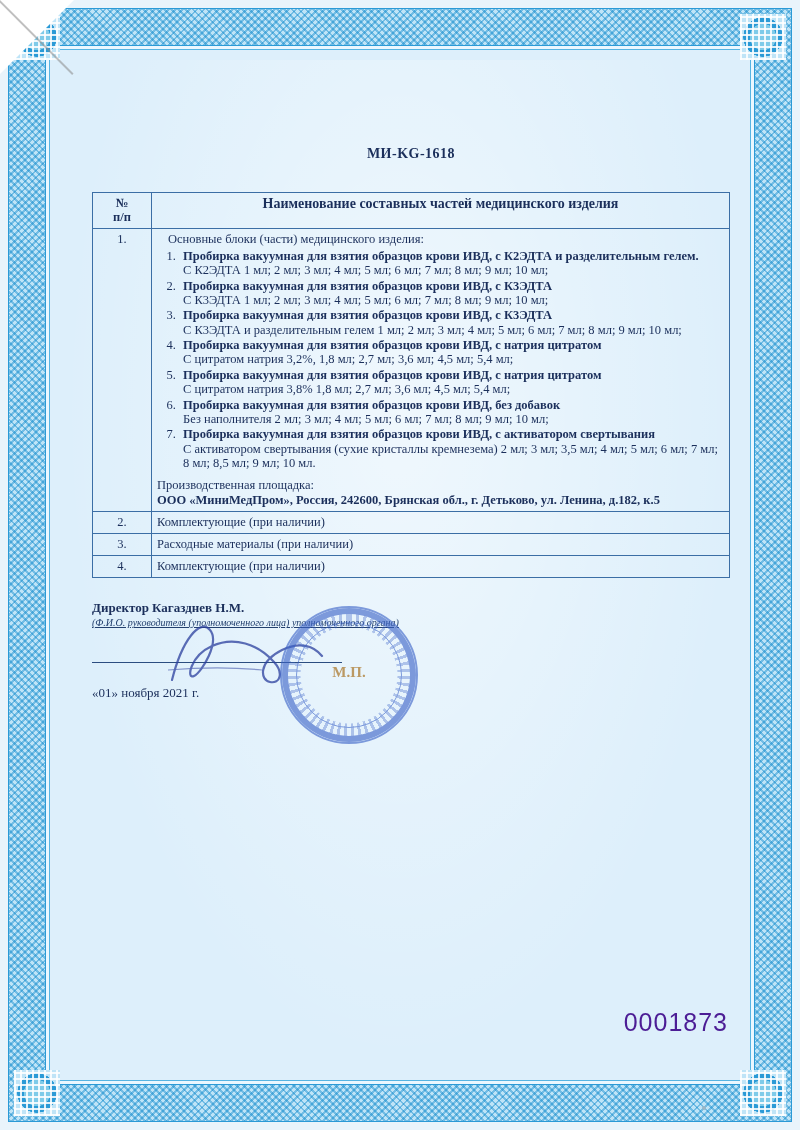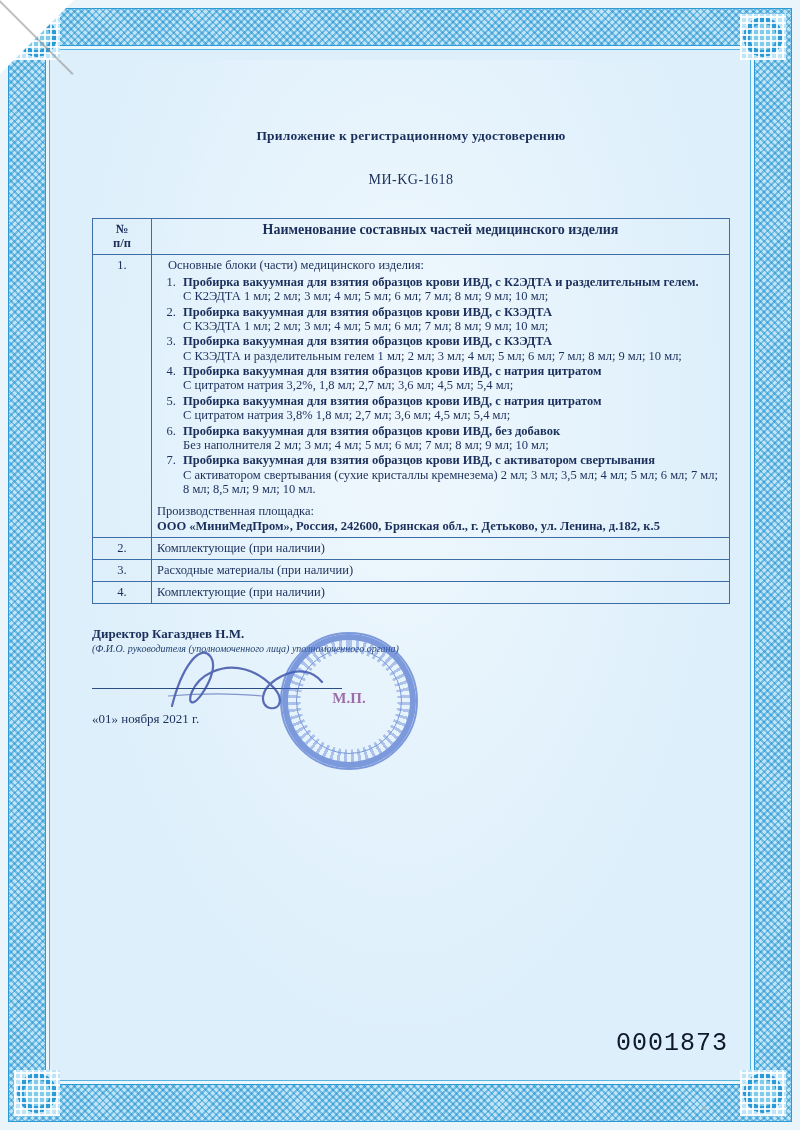--- a/index.html
+++ b/index.html
@@ -76,21 +76,21 @@
   }
   .doc-title{
     text-align:center;
     font-weight:bold;
     font-size:13.5px;
     letter-spacing:.2px;
     margin-top:10px;
   }
   .doc-number{
     text-align:center;
-    font-weight:normal;
+    font-weight:bold;
     font-size:14px;
     margin-top:28px;
     letter-spacing:.5px;
   }
 
   table.parts{
     width:100%;
     border-collapse:collapse;
     margin-top:30px;
     font-size:12.5px;
@@ -129,20 +129,21 @@
     position:relative;
     margin-top:22px;
     font-size:12.5px;
   }
   .sig .name{font-weight:bold;font-size:13px;}
   .sig .cap{
     font-style:italic;
     font-size:10px;
     color:#23406e;
     margin-top:1px;
+    text-decoration:underline;
   }
   .sig .line{
     width:250px;height:1px;background:#2b4d80;
     margin-top:34px;
   }
   .sig .cap2{
     font-style:italic;
     font-size:10px;
     margin-top:2px;
   }
@@ -153,21 +154,21 @@
   }
 
   
   .stamp{
     position:absolute;
     left:188px;top:6px;
     width:134px;height:134px;
     border-radius:50%;
     border:2px solid #3b63c8;
     opacity:.62;
-    color:#701a75;
+    color:#a16207;
     box-shadow:inset 0 0 0 5px rgba(59,99,200,.0), inset 0 0 0 6px #3b63c8, inset 0 0 0 9px rgba(255,255,255,0);
   }
   .stamp:after{
     content:"";position:absolute;inset:14px;border-radius:50%;border:1px solid #3b63c8;
   }
   .stamp .mp{
     position:absolute;left:0;right:0;top:56px;
     text-align:center;font-weight:bold;font-size:15px;
   }
   .stamp .ring-text{
@@ -178,25 +179,25 @@
             mask:radial-gradient(circle, transparent 0 48px, #000 49px 62px, transparent 63px);
   }
   
   .scribble{
     position:absolute;left:70px;top:10px;width:170px;height:86px;
     opacity:.75;
   }
 
   .serial{
     position:absolute;
-    right:72px;bottom:72px;
+    right:72px;bottom:93px;
     font-size:25px;
     letter-spacing:1px;
-    color:#0f172a;
-    font-family:Liberation Mono, monospace;
+    color:#4c1d95;
+    font-family:Liberation Sans, sans-serif;
   }
   .dot{
     position:absolute;right:94px;bottom:20px;width:4px;height:4px;border-radius:50%;background:#9bb6c6;
   }
 </style>
 </head>
 <body>
 
 <div id="page">
   <div class="guilloche-outer"></div>
@@ -205,21 +206,20 @@
   <div class="corner-orn c-tr"></div>
   <div class="corner-orn c-bl"></div>
   <div class="corner-orn c-br"></div>
   <div class="tint"></div>
 
   <div class="fold"></div>
   <div class="fold-edge"></div>
 
   <div id="content">
 
-    <div class="doc-title">Приложение к регистрационному удостоверению</div>
     <div class="doc-number">МИ-KG-1618</div>
 
     <table class="parts">
       <thead>
         <tr>
           <th class="col-num">
             <div class="hn">№</div>
             <div class="hn">п/п</div>
           </th>
           <th class="h">Наименование составных частей медицинского изделия</th>

